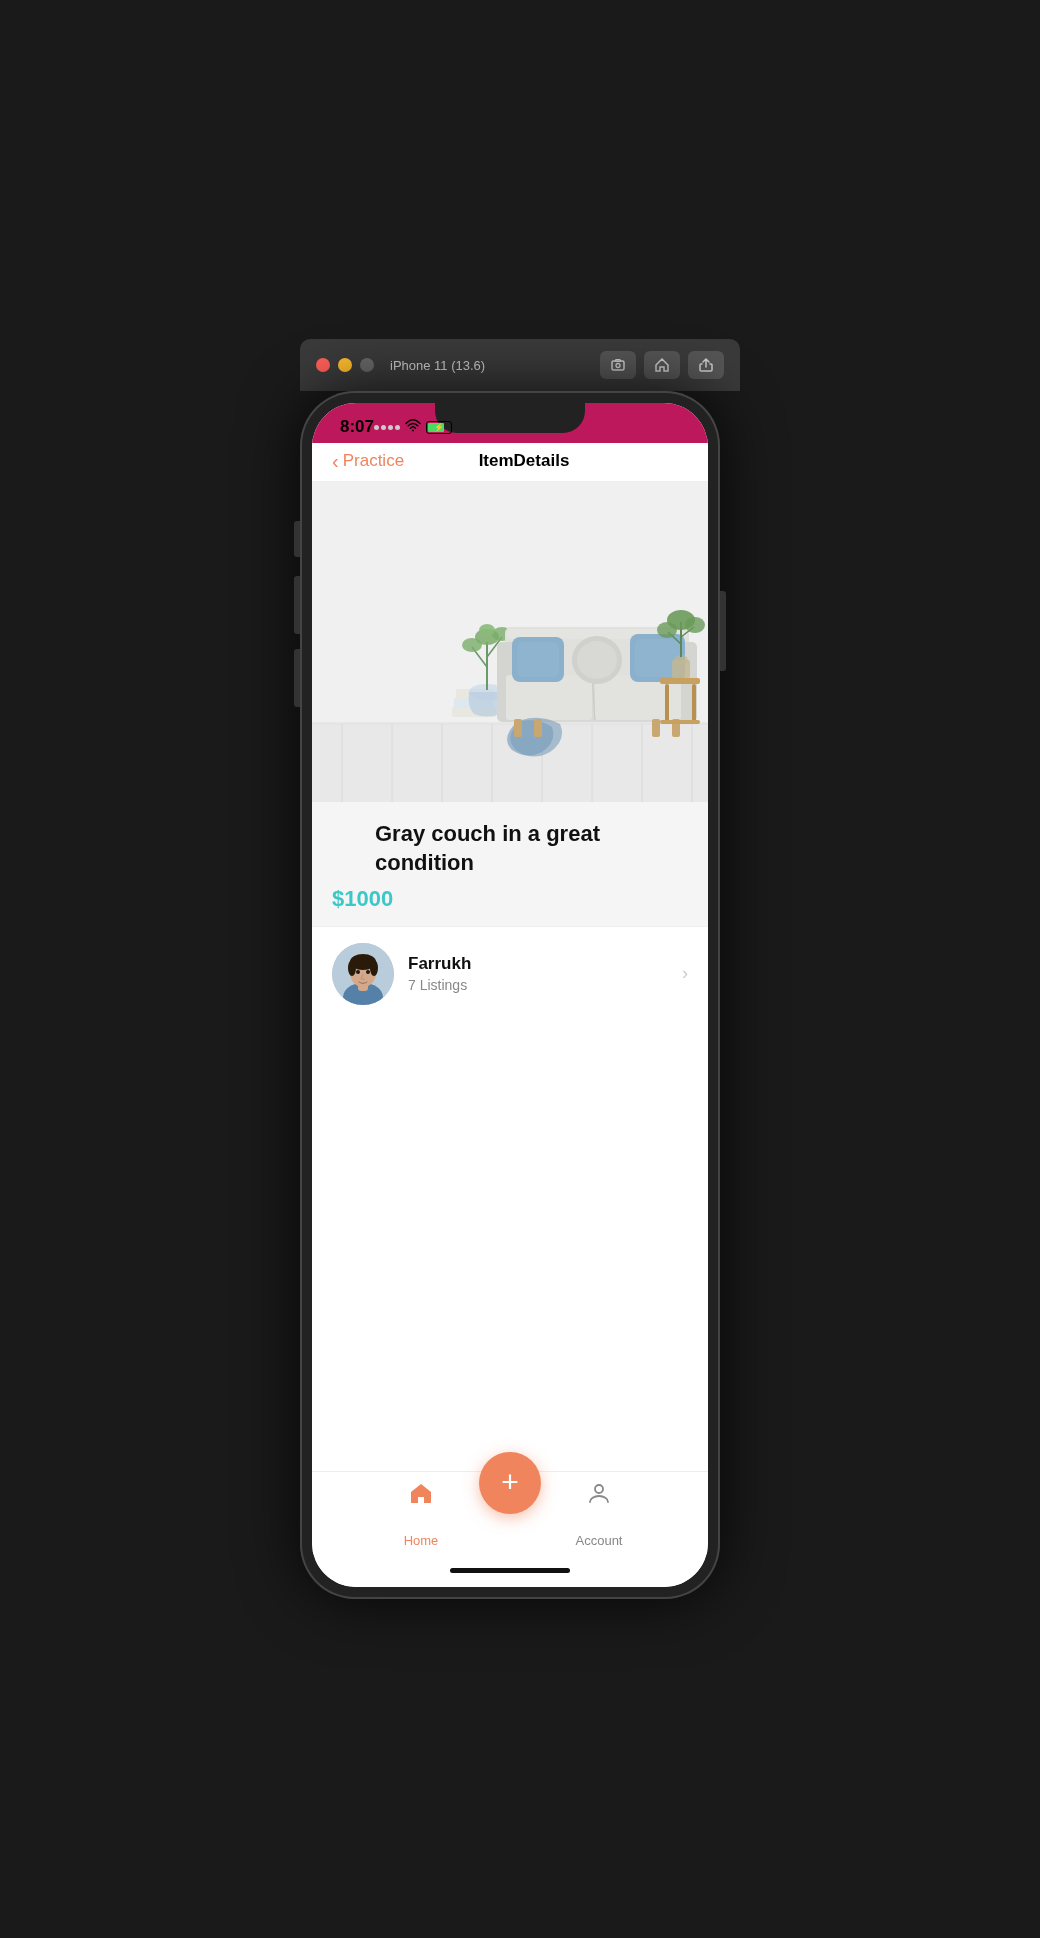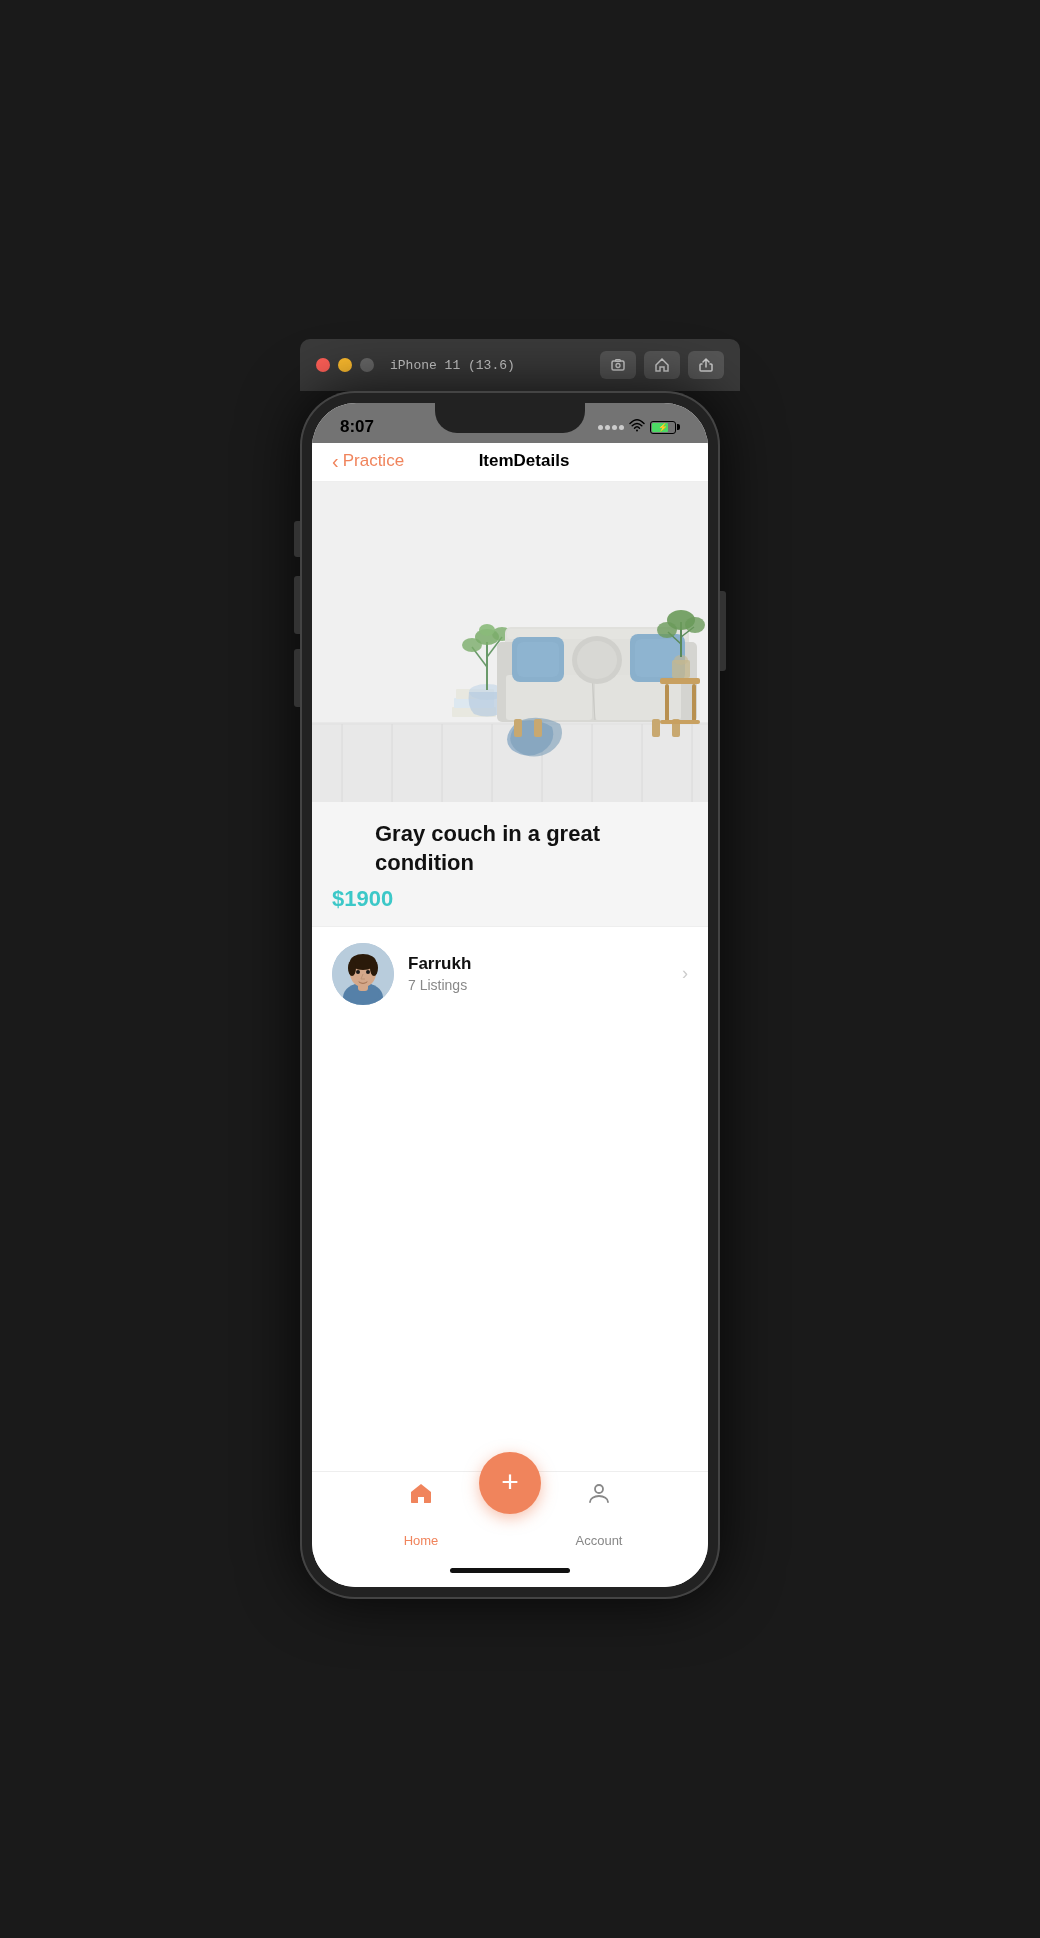--- a/index.html
+++ b/index.html
@@ -13,21 +13,20 @@
     }
 
     .mac-titlebar {
       background: #3a3a3a;
       height: 52px;
       display: flex;
       align-items: center;
       padding: 0 16px;
       border-radius: 10px 10px 0 0;
       gap: 8px;
-      font-family: Liberation Mono, monospace;
     }
     .traffic-light { width: 14px; height: 14px; border-radius: 50%; }
     .traffic-red { background: #ff5f57; }
     .traffic-yellow { background: #ffbd2e; }
     .traffic-gray { background: #686868; }
     .mac-title {
       color: #ccc;
       font-size: 13px;
       margin-left: 8px;
       flex: 1;
@@ -98,24 +97,23 @@
     .phone-screen {
       background: #fff;
       border-radius: 44px;
       overflow: hidden;
       position: relative;
       width: 100%;
     }
 
     .status-bar {
       display: flex;
-      justify-content: space-between;
       align-items: center;
       padding: 14px 28px 6px;
-      background: #737373;
+      background: #be185d;
       position: relative;
     }
     .notch {
       position: absolute;
       top: 0;
       left: 50%;
       transform: translateX(-50%);
       width: 150px;
       height: 30px;
       background: #222;
@@ -517,21 +515,21 @@
           <line x1="369" y1="162" x2="356" y2="150" stroke="#5a8a5a" stroke-width="1.5"></line>
           <line x1="369" y1="155" x2="382" y2="145" stroke="#5a8a5a" stroke-width="1.5"></line>
           <ellipse cx="369" cy="138" rx="14" ry="10" fill="#6a9a5a" opacity="0.9"></ellipse>
           <ellipse cx="355" cy="148" rx="10" ry="8" fill="#6a9a5a" opacity="0.8"></ellipse>
           <ellipse cx="383" cy="143" rx="10" ry="8" fill="#6a9a5a" opacity="0.8"></ellipse>
         </svg>
       </div>
 
       <div class="product-info">
         <div class="product-title">Gray couch in a great condition</div>
-        <div class="product-price" style="color: rgb(60, 200, 200);">$1900</div>
+        <div class="product-price" style="color: rgb(60, 200, 200);">$1000</div>
       </div>
 
       <div class="divider"></div>
 
       <div class="seller-row">
         <div class="seller-avatar">
 
           <svg width="62" height="62" viewBox="0 0 62 62" xmlns="http://www.w3.org/2000/svg">
             <circle cx="31" cy="31" r="31" fill="#b8ccdc"></circle>
 

